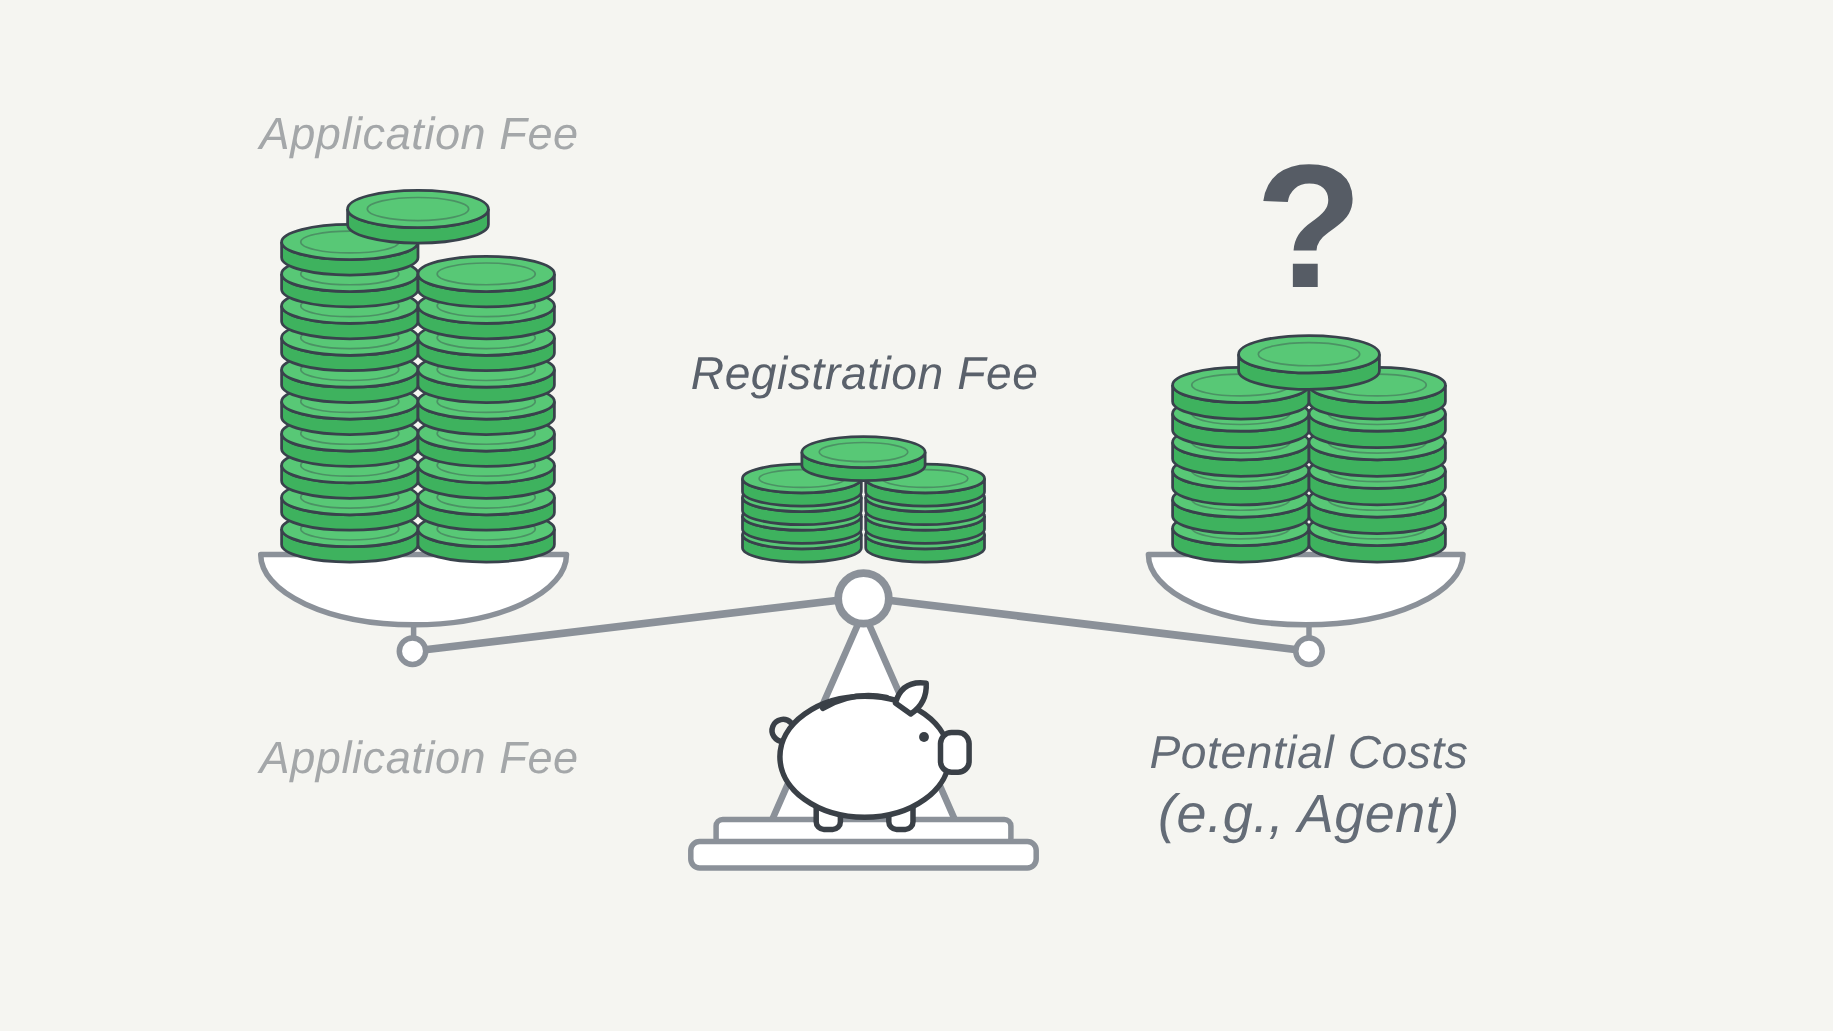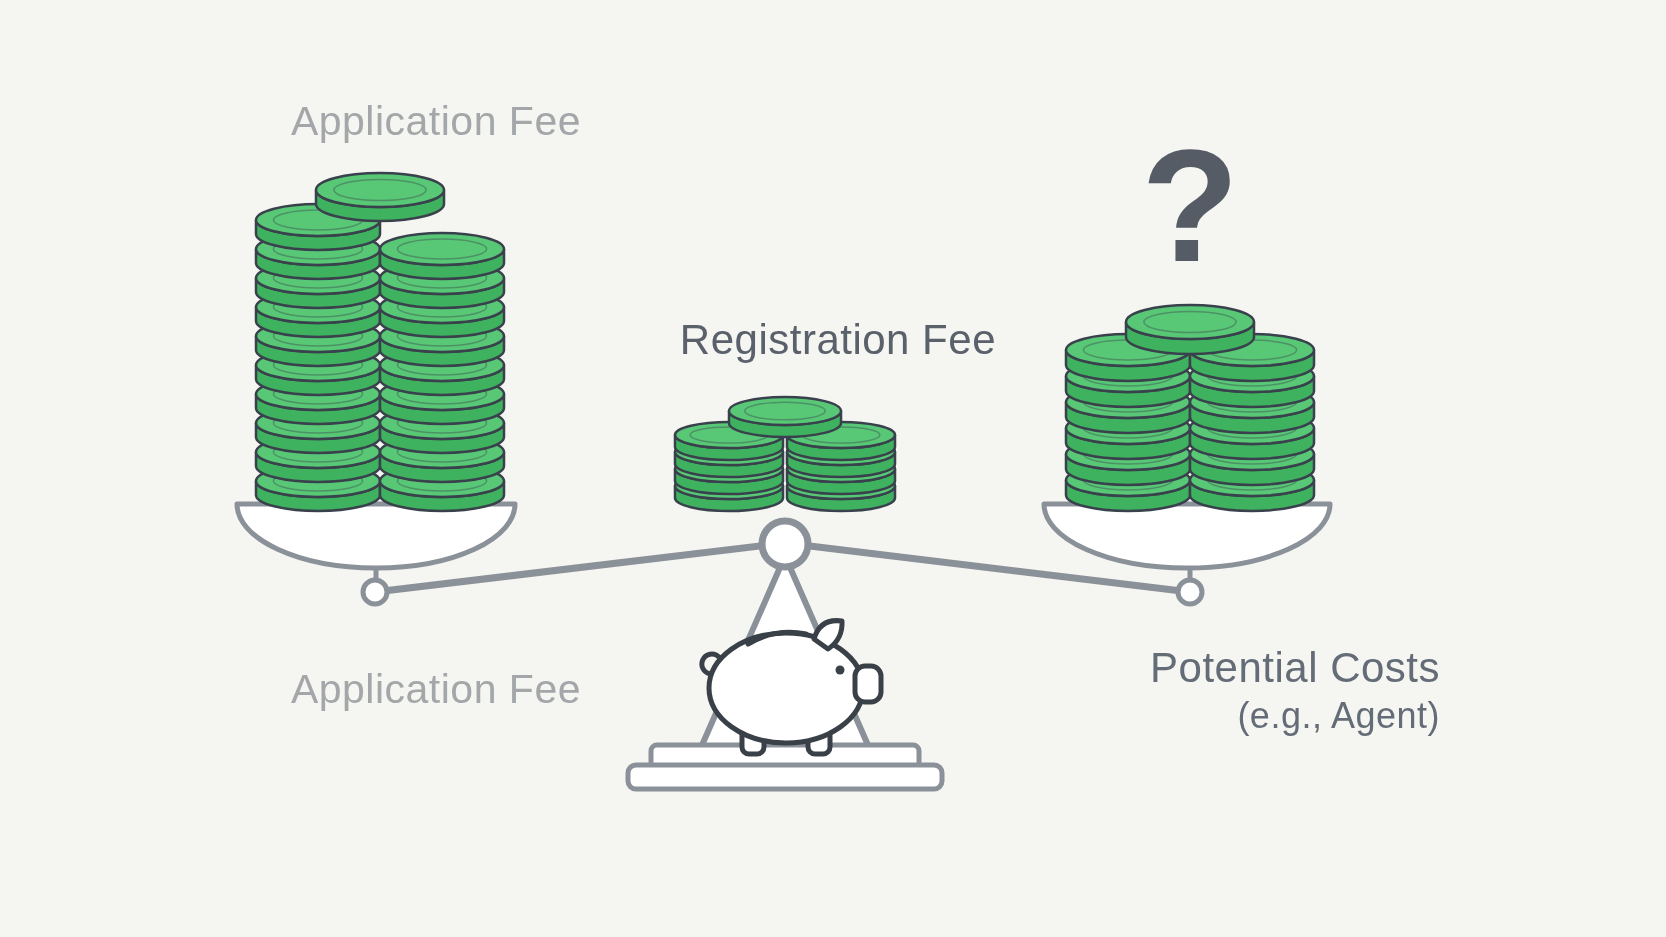--- a/index.html
+++ b/index.html
@@ -53,46 +53,47 @@
     fill:none;
     stroke:var(--pig-stroke,#3a4047);
     stroke-width:5;
     stroke-linecap:round;
   }
   .pig-dot{fill:var(--pig-stroke,#3a4047);stroke:none;}
 
   
   .label{
     position:absolute;
-    text-align:right;
+    text-align:center;
     font-weight:500;
     letter-spacing:.5px;
     user-select:none;
+    font-style:italic;
   }
   .label-top-left, .label-bottom-left{
     color:var(--label-light,#a4a7a9);
     font-size:41px;
     width:400px;
   }
   .label-top-left{left:181px;top:98px;}
   .label-bottom-left{left:181px;top:666px;}
   .label-center{
     color:var(--label-center,#5a616b);
     font-size:42px;
     width:420px;
     left:576px;top:316px;
   }
   .label-bottom-right{
     color:var(--label-right,#646c77);
     font-size:42px;
     width:500px;
-    left:940px;top:642px;
+    left:940px;top:658px;
     line-height:1.24;
   }
-  .label-bottom-right .line2{font-size:36px;}
+  .label-bottom-right .line2{font-size:49px;}
   .qmark{
     position:absolute;
     left:1090px;top:118px;
     width:200px;
     text-align:center;
     font-size:160px;
     font-weight:700;
     color:var(--question-mark,#565c65);
     line-height:1.1;
     user-select:none;

